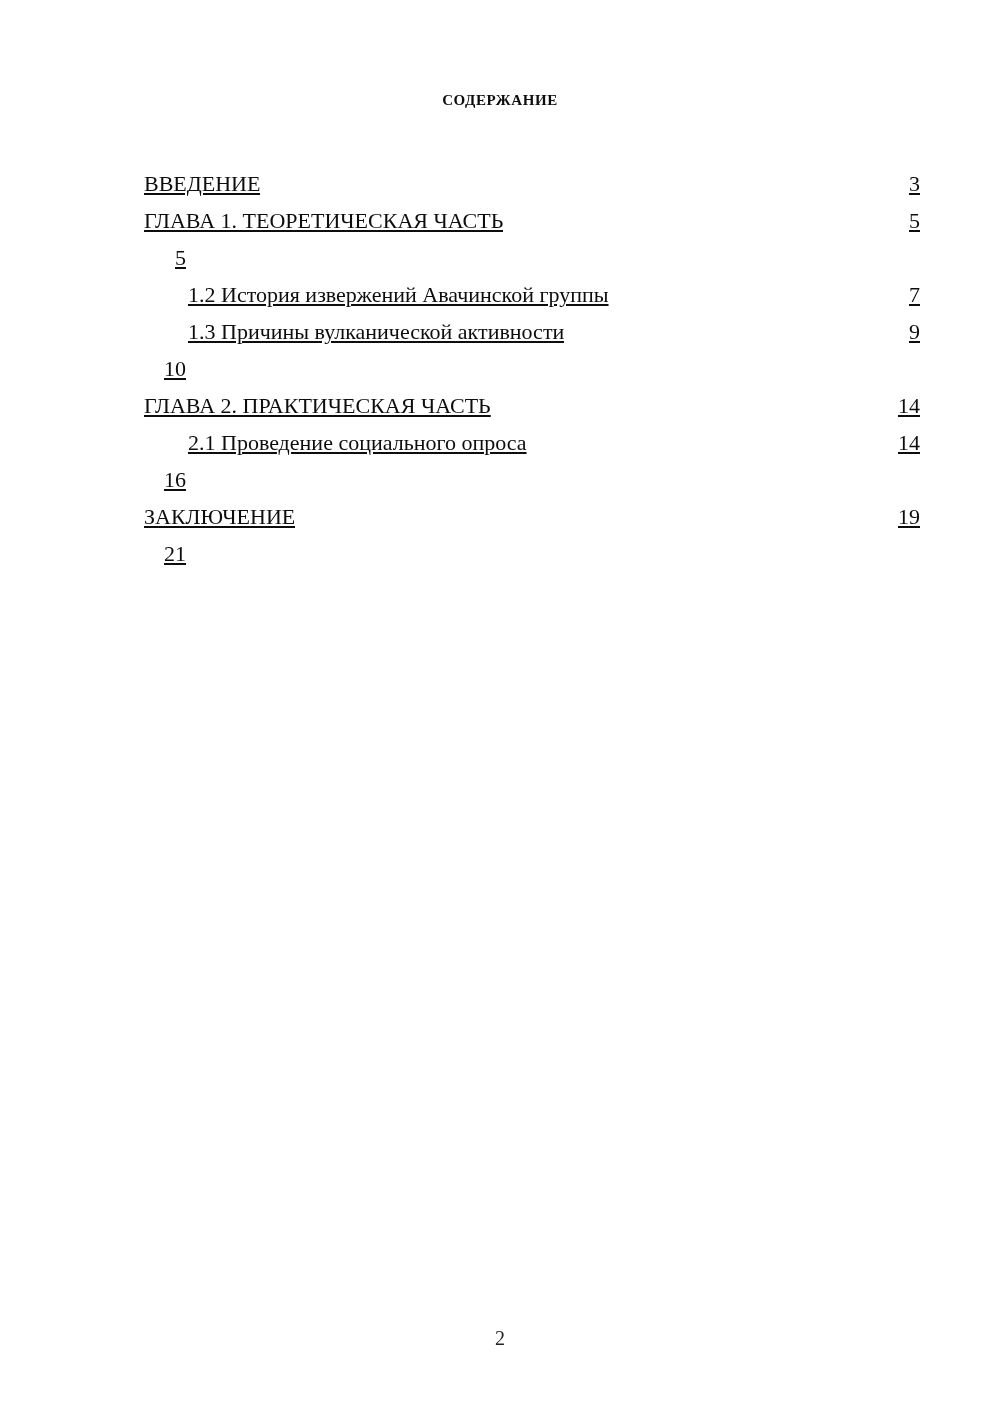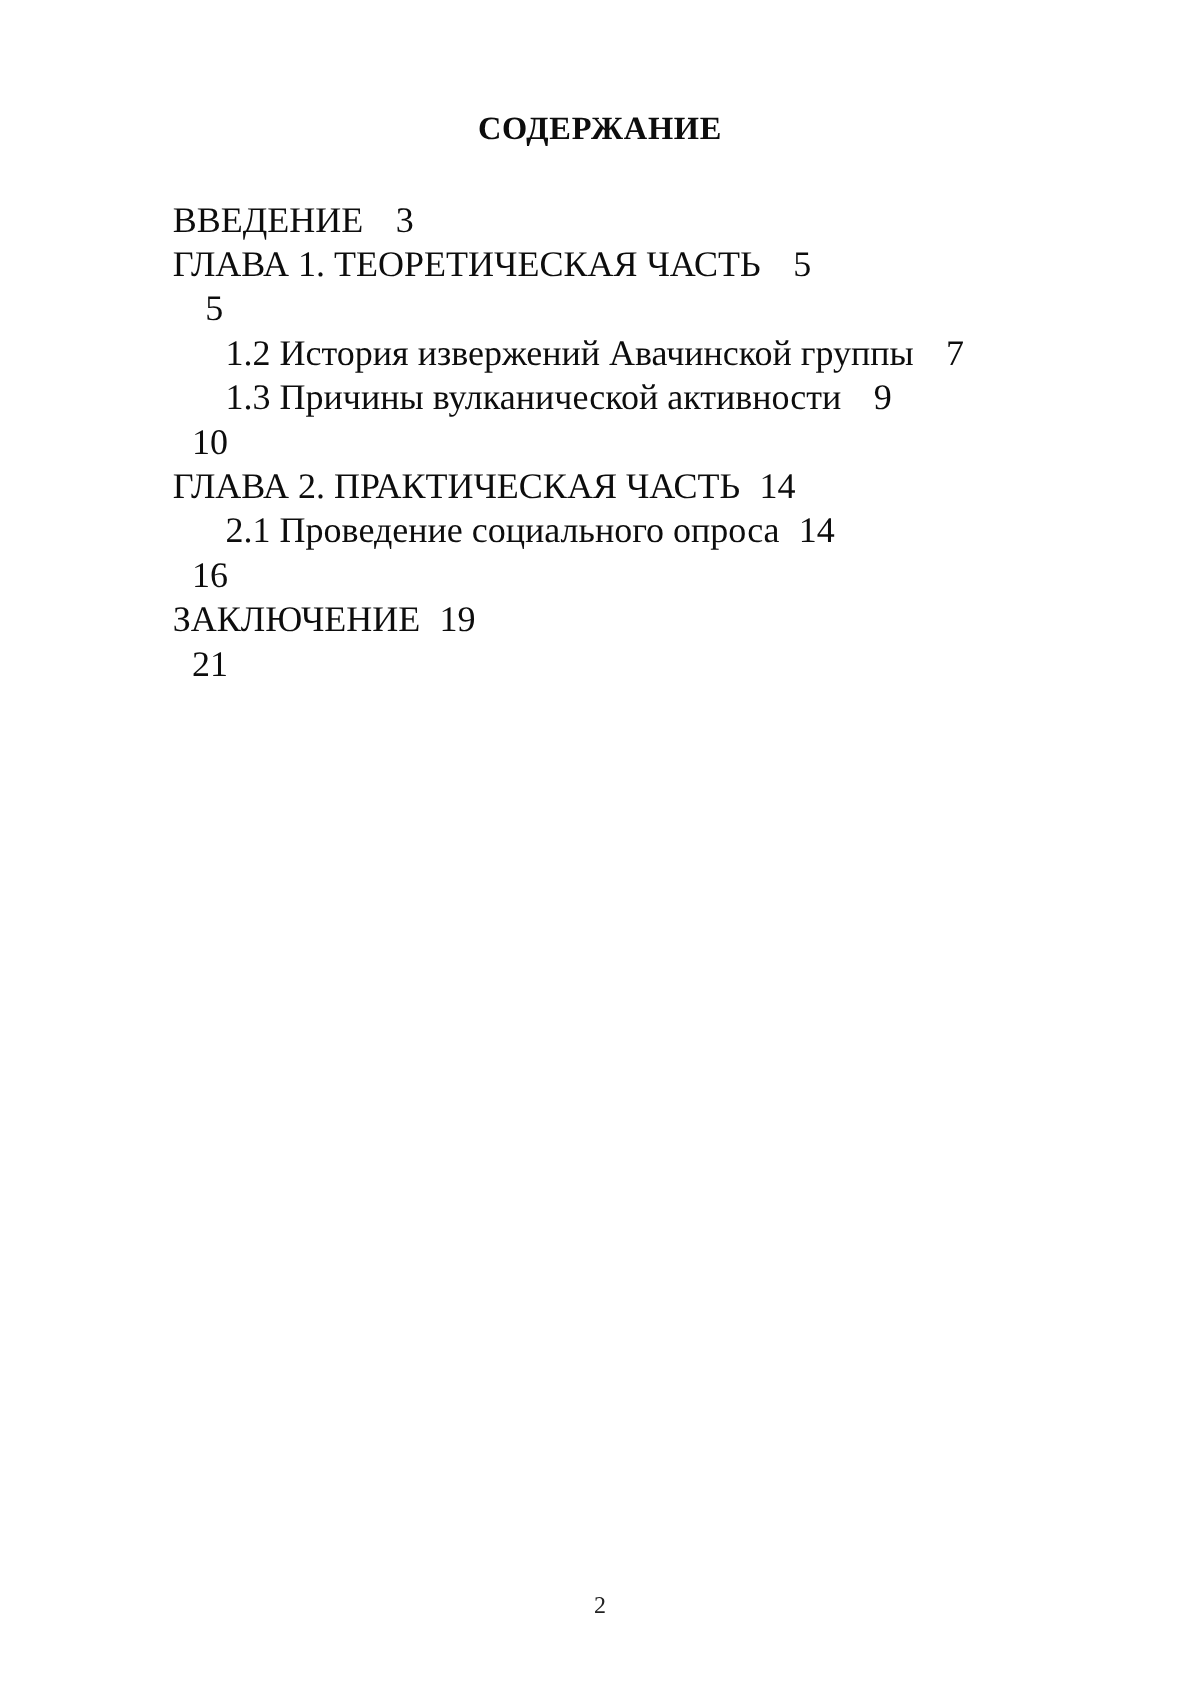--- a/index.html
+++ b/index.html
@@ -17,37 +17,38 @@
     font-family: "Liberation Serif", "DejaVu Serif", serif;
     color: #0d0d0d;
     overflow: hidden;
   }
   .doc-title {
     position: absolute;
     top: 92px;
     left: 0;
     width: 1000px;
     text-align: center;
-    font-size: 27px;
+    font-size: 15px;
     font-weight: bold;
     letter-spacing: 0.6px;
   }
   .toc {
     position: absolute;
     top: 165px;
     left: 144px;
     width: 776px;
   }
   .toc-row {
     display: flex;
     align-items: baseline;
-    justify-content: flex-start;
-    font-size: 30px;
+    justify-content: space-between;
+    font-size: 22px;
     line-height: 37px;
     white-space: nowrap;
+    text-decoration: underline;
   }
   .toc-row .label {
     flex: 0 1 auto;
     overflow: hidden;
     text-overflow: ellipsis;
   }
   .toc-row .page-num {
     flex: 0 0 auto;
     text-align: right;
     padding-left: 16px;

